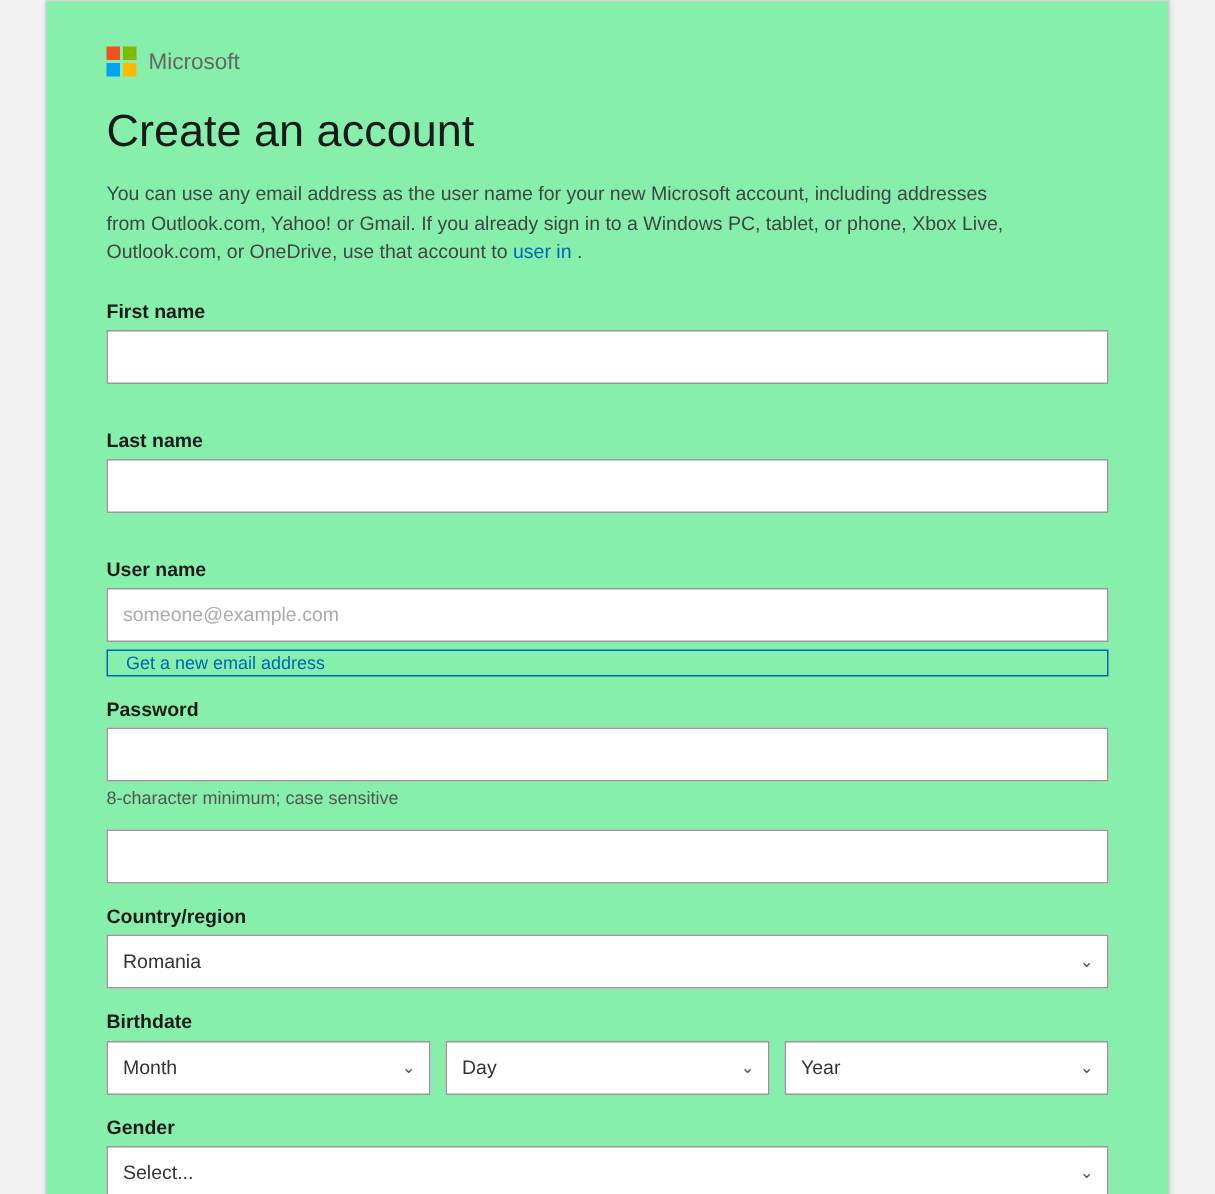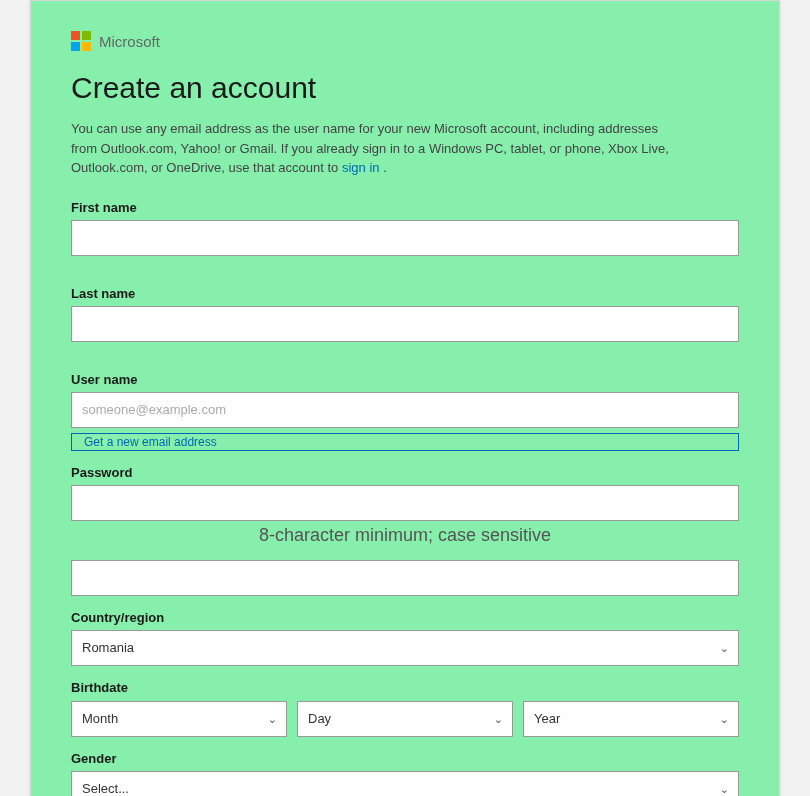--- a/index.html
+++ b/index.html
@@ -120,24 +120,23 @@
       display: inline-block;
       font-size: 12px;
       color: #0067b8;
       text-decoration: none;
       margin-top: 5px;
       border: 1px solid #0067b8;
       padding: 1px 12px;
     }
 
     .password-hint {
-      font-size: 18px;
+      font-size: 12px;
       color: #555;
       margin-top: 4px;
-      text-align: center;
     }
 
     .select-wrapper {
       position: relative;
       width: 100%;
     }
 
     select {
       width: 100%;
       height: 36px;
@@ -190,21 +189,21 @@
       <div class="sq3"></div>
       <div class="sq4"></div>
     </div>
     <span class="ms-logo-text">Microsoft</span>
   </div>
 
   <h1 class="page-title">Create an account</h1>
 
   <p class="description">
     <span>You can use any email address as the user name for your new Microsoft account, including addresses from Outlook.com, Yahoo! or Gmail. If you already sign in to a Windows PC, tablet, or phone, Xbox Live, Outlook.com, or OneDrive, use that account to </span>
-    <a href="#">sign in</a>
+    <a href="#">user in</a>
     <span>.</span>
   </p>
 
   <div class="form-row">
     <div class="form-group half">
       <label>First name</label>
       <input type="text" style="">
     </div>
     <div class="form-group half">
       <label>Last name</label>

